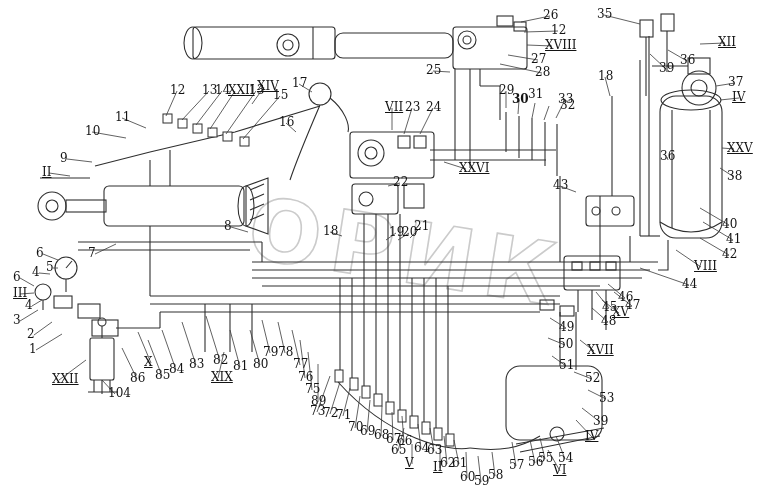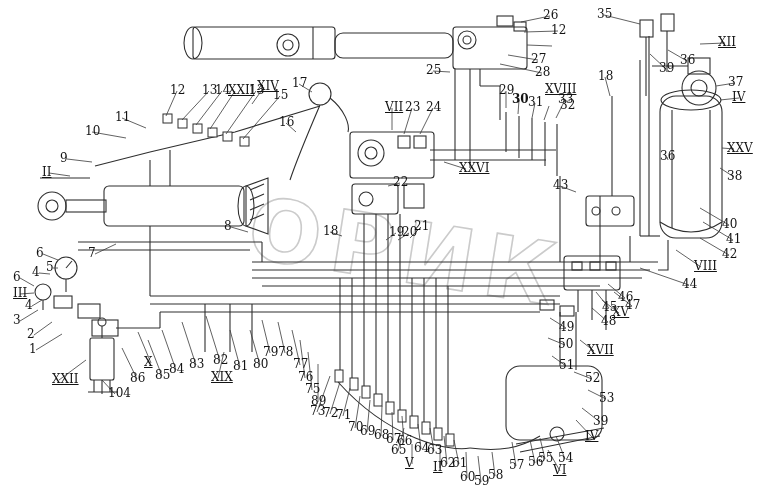--- a/index.html
+++ b/index.html
@@ -311,21 +311,21 @@
         <line x1="330" y1="232" x2="342" y2="236"></line>
         <line x1="396" y1="233" x2="386" y2="240"></line>
         <line x1="409" y1="233" x2="398" y2="240"></line>
         <line x1="421" y1="227" x2="410" y2="238"></line>
       </g>
   </svg>
 
   <div id="labels">
       <span class="lbl" style="left: 543px; top: 9px;">26</span>
       <span class="lbl" style="left: 551px; top: 24px;">12</span>
-      <span class="lbl u" style="left: 545px; top: 39px; margin-top: 44px;">XVIII</span>
+      <span class="lbl u" style="left: 545px; top: 39px;">XVIII</span>
       <span class="lbl" style="left: 531px; top: 53px;">27</span>
       <span class="lbl" style="left: 535px; top: 66px;">28</span>
       <span class="lbl" style="left: 426px; top: 64px;">25</span>
       <span class="lbl" style="left: 597px; top: 8px;">35</span>
       <span class="lbl u" style="left: 718px; top: 36px;">XII</span>
       <span class="lbl" style="left: 680px; top: 54px;">36</span>
       <span class="lbl" style="left: 659px; top: 62px;">39</span>
       <span class="lbl" style="left: 598px; top: 70px;">18</span>
       <span class="lbl" style="left: 728px; top: 76px;">37</span>
       <span class="lbl u" style="left: 732px; top: 91px;">IV</span>
@@ -410,21 +410,21 @@
       <span class="lbl u" style="left: 587px; top: 344px;">XVII</span>
       <span class="lbl" style="left: 559px; top: 321px;">49</span>
       <span class="lbl" style="left: 601px; top: 315px;">48</span>
       <span class="lbl u" style="left: 612px; top: 306px;">XV</span>
       <span class="lbl" style="left: 625px; top: 299px;">47</span>
       <span class="lbl" style="left: 618px; top: 291px;">46</span>
       <span class="lbl" style="left: 602px; top: 301px;">45</span>
       <span class="lbl" style="left: 553px; top: 179px;">43</span>
       <span class="lbl" style="left: 558px; top: 93px;">33</span>
       <span class="lbl" style="left: 542px; top: 99px; padding-left: 18px;">32</span>
-      <span class="lbl" style="left: 528px; top: 96px;">31</span>
+      <span class="lbl" style="left: 528px; top: 88px;">31</span>
       <span class="lbl" style="left: 512px; top: 93px; font-weight: bold;">30</span>
       <span class="lbl" style="left: 499px; top: 84px;">29</span>
       <span class="lbl u" style="left: 385px; top: 101px;">VII</span>
       <span class="lbl" style="left: 405px; top: 101px;">23</span>
       <span class="lbl" style="left: 426px; top: 101px;">24</span>
       <span class="lbl u" style="left: 459px; top: 162px;">XXVI</span>
       <span class="lbl" style="left: 393px; top: 176px;">22</span>
       <span class="lbl" style="left: 323px; top: 225px;">18</span>
       <span class="lbl" style="left: 389px; top: 226px;">19</span>
       <span class="lbl" style="left: 402px; top: 226px;">20</span>

